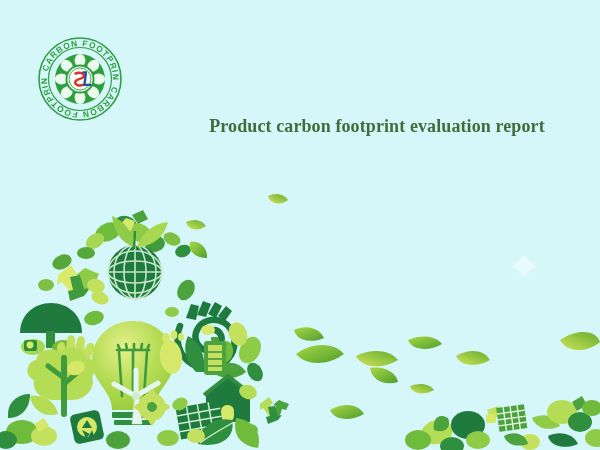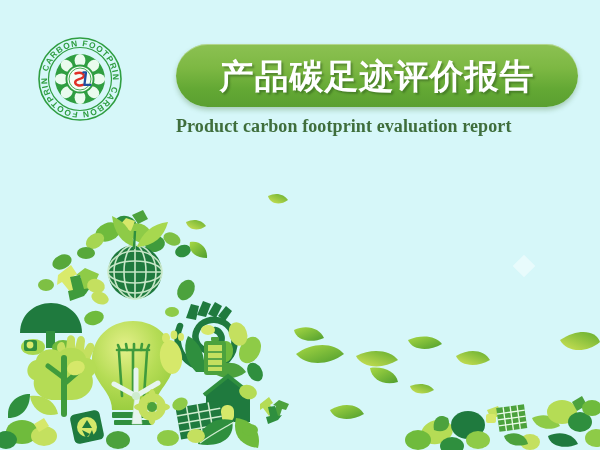--- a/index.html
+++ b/index.html
@@ -71,21 +71,21 @@
     white-space: nowrap;
     text-shadow: 2px 2px 2px rgba(40,80,25,0.45);
   }
 
   
   #subtitle {
     position: absolute;
     left: 176px;
     top: 116px;
     width: 402px;
-    text-align: left;
+    text-align: center;
     color: #3f6e3c;
     font-family: "Liberation Serif", "DejaVu Serif", serif;
     font-size: 18px;
     font-weight: bold;
     letter-spacing: 0.1px;
     white-space: nowrap;
   }
 
   
   #artwork {
@@ -422,20 +422,17 @@
         <circle cx="43" cy="43" r="12.6" fill="#f4fdf6"></circle>
         <circle cx="43" cy="43" r="11" fill="none" stroke="#2f9e41" stroke-width="0.9"></circle>
 
         <g>
           <path d="M38.5 37.5 c4 -1.6 8 -0.6 8.4 2 c0.3 2.2 -2.6 3 -4.8 3.6 c-2.4 0.7 -4.2 1.6 -3.9 3.6 c0.4 2.5 4.2 3.4 7.8 2.2" fill="none" stroke="#e03027" stroke-width="2.5" stroke-linecap="round"></path>
           <path d="M46.4 36.4 l2.6 0 l-1.6 12.4 l6 0" fill="none" stroke="#1f4fa0" stroke-width="2.3" stroke-linecap="round" stroke-linejoin="round"></path>
         </g>
       </svg>
     </div>
 
-    <div id="title-banner">
-      <span id="title-text">产品碳足迹评价报告</span>
-    </div>
 
     <div id="subtitle">Product carbon footprint evaluation report</div>
 
   </div>
 </div>
 
 </body></html>

